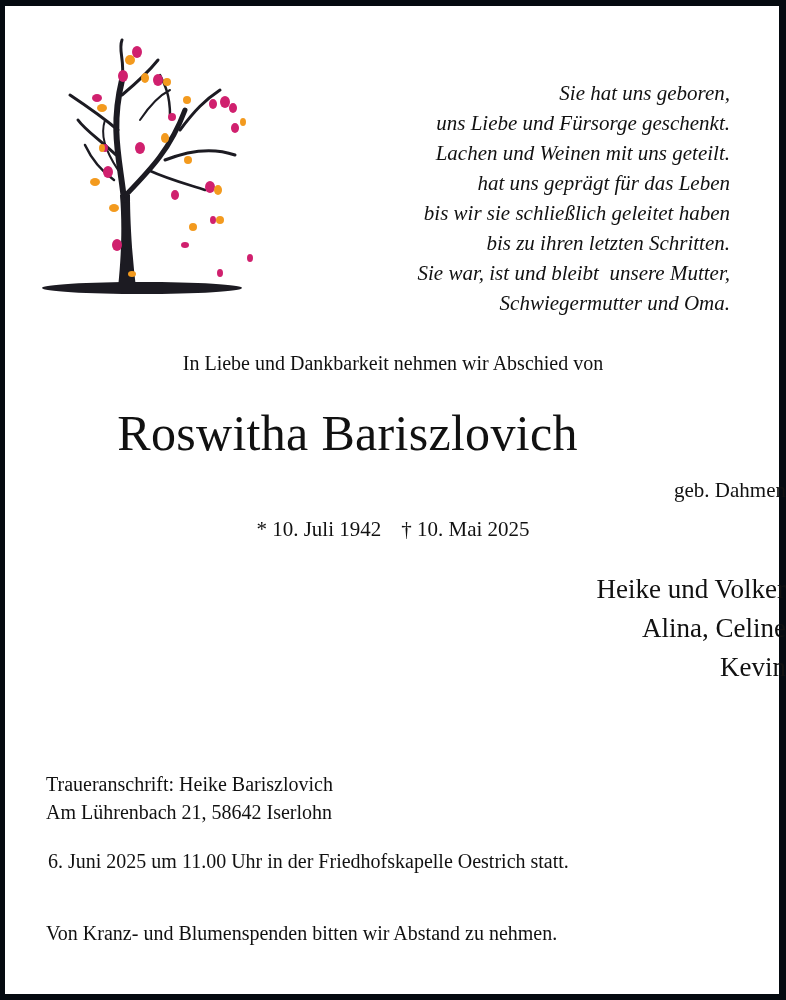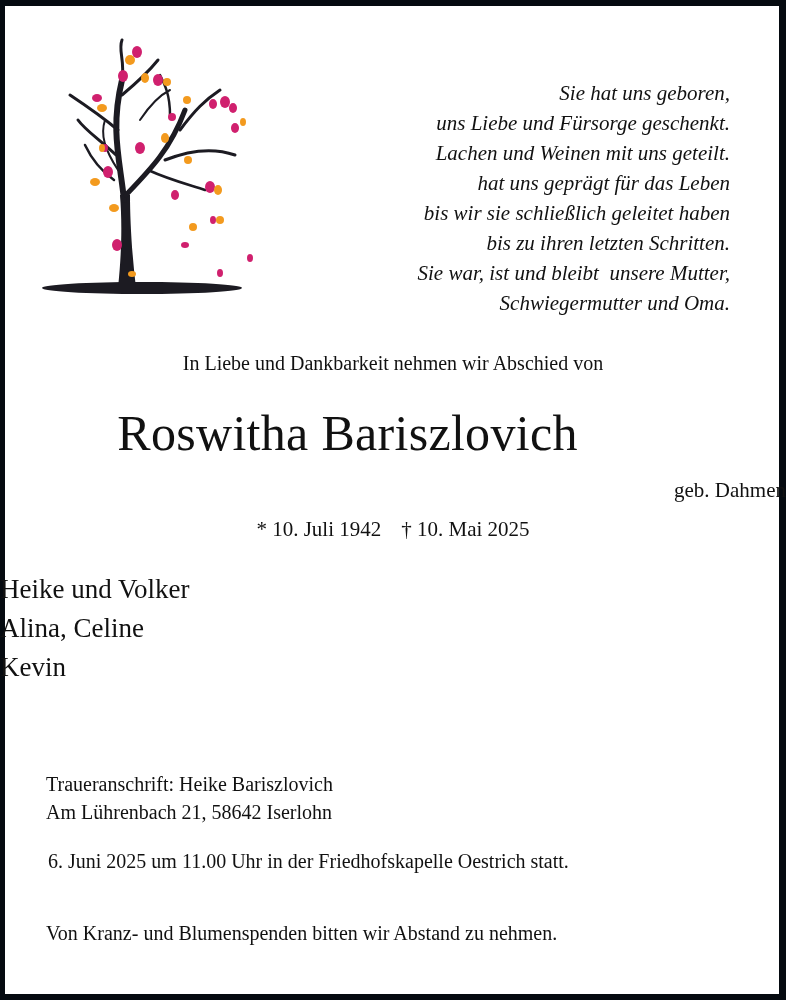--- a/index.html
+++ b/index.html
@@ -16,21 +16,21 @@
   .poem {
     position: absolute; left: 300px; top: 30px; width: 430px;
     text-align: right; font-style: italic; font-size: 21px; line-height: 30px; margin-top: 48px;
   }
   .poem div { white-space: pre; }
   .intro { position: absolute; left: 0; top: 352px; width: 786px; text-align: center; font-size: 20px; }
   .name { position: absolute; left: 0; top: 404px; width: 695px; text-align: center; font-size: 50px; letter-spacing: 0.3px; }
   .maiden { position: absolute; left: 0; top: 478px; width: 786px; text-align: right; font-size: 21px; }
   .dates { position: absolute; left: 0; top: 517px; width: 786px; text-align: center; font-size: 21px; }
   .dates .gap { display: inline-block; width: 20px; }
-  .family { position: absolute; left: 0; top: 570px; width: 786px; text-align: left; font-size: 27px; line-height: 39px; }
+  .family { position: absolute; left: 0; top: 570px; width: 786px; text-align: right; font-size: 27px; line-height: 39px; }
   .address { position: absolute; left: 46px; top: 770px; font-size: 20px; line-height: 28px; }
   .ceremony { position: absolute; left: 48px; top: 846px; font-size: 20px; line-height: 31px; }
   .donation { position: absolute; left: 46px; top: 922px; font-size: 20px; }
 </style>
 </head>
 <body>
 
 <div class="card"></div>
 
 <svg class="tree" viewBox="0 0 225 280">

